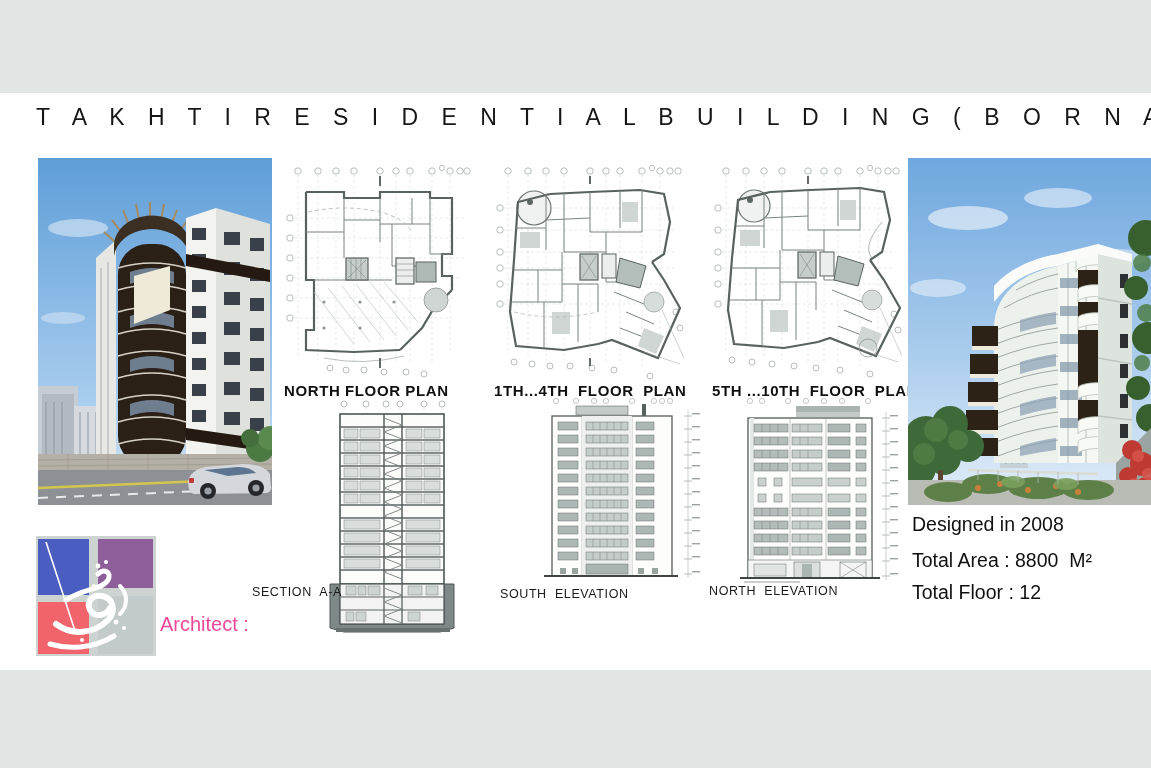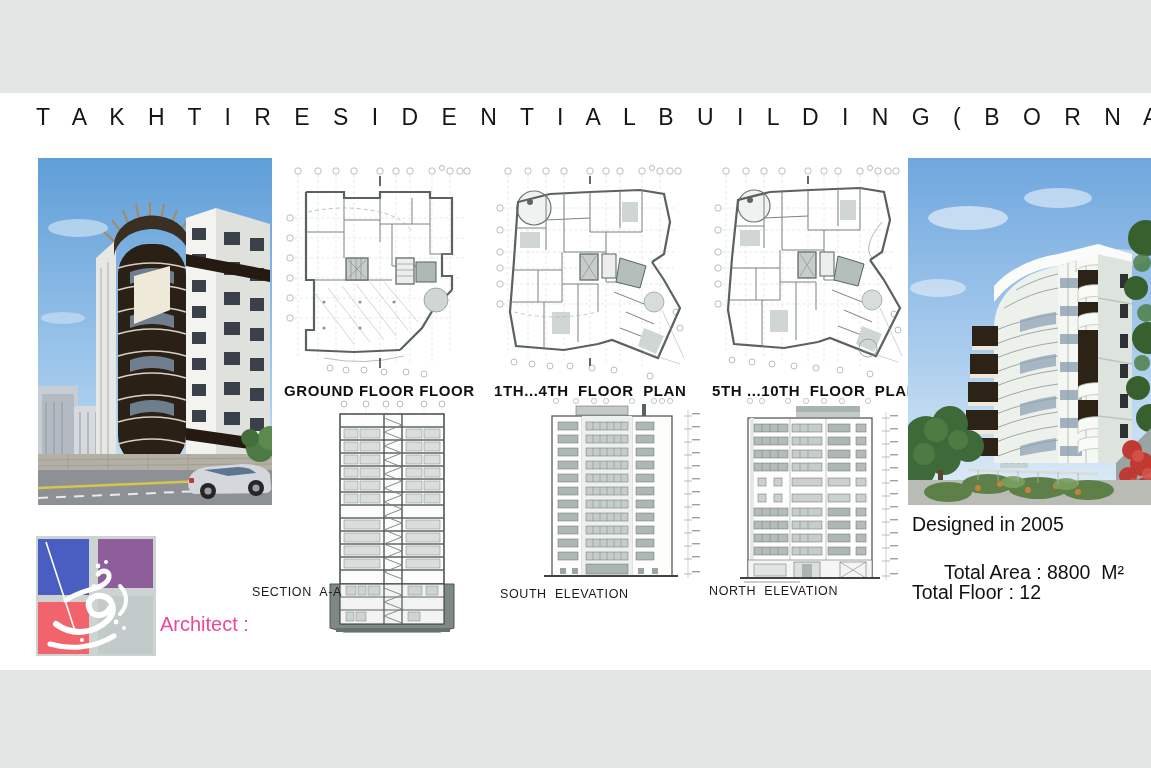--- a/index.html
+++ b/index.html
@@ -261,21 +261,21 @@
           <circle cx="76" cy="140" r="1.6"></circle>
           <circle cx="110" cy="140" r="1.6"></circle>
           <circle cx="40" cy="166" r="1.6"></circle>
           <circle cx="76" cy="166" r="1.6"></circle>
         </g>
       <path d="M40,196 Q80,204 120,194" stroke="#9aa3a1" stroke-width="0.7" fill="none"></path>
       <line x1="96" y1="14" x2="96" y2="24" stroke="#3c4442" stroke-width="1.6"></line>
       <line x1="96" y1="196" x2="96" y2="206" stroke="#3c4442" stroke-width="1.6"></line>
     </svg>
   </div>
-  <div class="plan-label" style="left:284px;top:382px;">GROUND FLOOR FLOOR</div>
+  <div class="plan-label" style="left:284px;top:382px;">NORTH FLOOR PLAN</div>
 
   <div class="fig" style="left:494px;top:162px;width:194px;height:218px;">
     <svg viewBox="0 0 194 218">
       <g stroke="#9aa3a1" fill="#ffffff" stroke-width="0.7">
         <circle cx="14" cy="9" r="3.2"></circle>
           <circle cx="34" cy="9" r="3.2"></circle>
           <circle cx="52" cy="9" r="3.2"></circle>
           <circle cx="70" cy="9" r="3.2"></circle>
           <circle cx="96" cy="9" r="3.2"></circle>
           <circle cx="112" cy="9" r="3.2"></circle>
@@ -929,22 +929,22 @@
           <line x1="70" y1="312" x2="70" y2="322"></line>
           <line x1="90" y1="313" x2="90" y2="323"></line>
           <line x1="110" y1="313" x2="110" y2="324"></line>
           <line x1="130" y1="314" x2="130" y2="325"></line>
           <line x1="150" y1="314" x2="150" y2="326"></line>
           <line x1="170" y1="315" x2="170" y2="327"></line>
         </g>
     </svg>
   </div>
 
-  <div class="info-line" style="top:513px;">Designed in 2005</div>
-  <div class="info-line" style="top:561px;margin-left:32px;">Total Area : 8800  M²</div>
+  <div class="info-line" style="top:513px;">Designed in 2008</div>
+  <div class="info-line" style="top:549px;">Total Area : 8800  M²</div>
   <div class="info-line" style="top:581px;">Total Floor : 12</div>
 
   <div class="fig" style="left:36px;top:536px;width:120px;height:120px;">
     <svg viewBox="0 0 120 120">
       <rect x="0" y="0" width="120" height="120" fill="#ccd3d1"></rect>
       <rect x="2" y="3" width="51" height="56" fill="#4a5dc0"></rect>
       <rect x="62" y="3" width="55" height="49" fill="#8e5e9a"></rect>
       <rect x="2" y="66" width="51" height="52" fill="#f2646c"></rect>
       <rect x="62" y="60" width="55" height="58" fill="#c2cbc9"></rect>
       <line x1="10" y1="6" x2="40" y2="98" stroke="#ffffff" stroke-width="1.6"></line>

